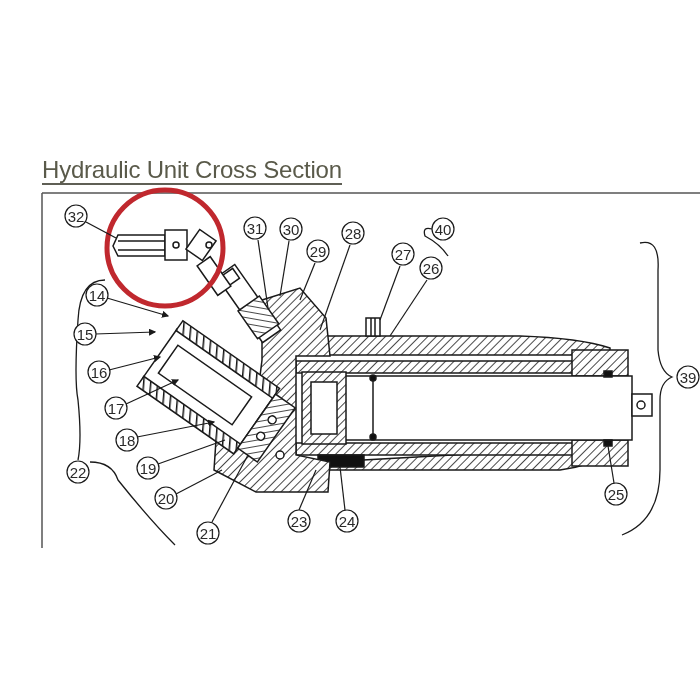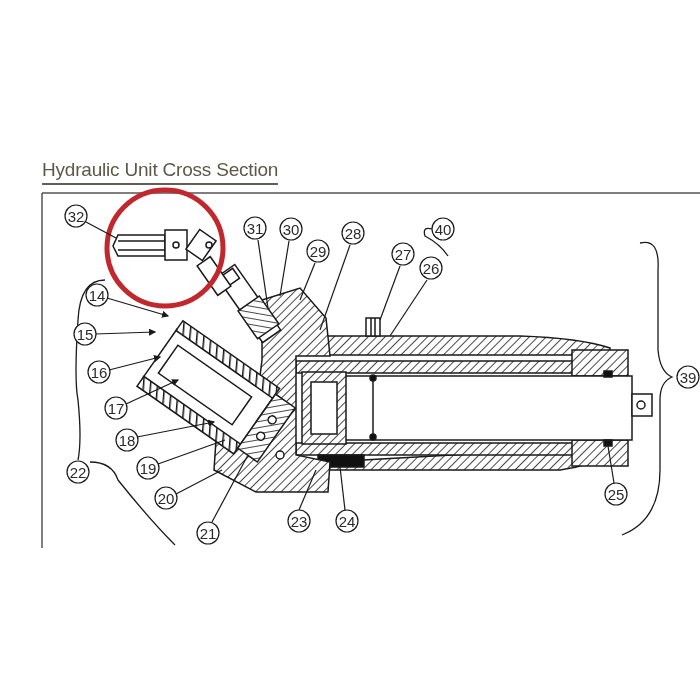--- a/index.html
+++ b/index.html
@@ -1,17 +1,17 @@
 <!DOCTYPE html>
 <html><head>
 <meta charset="utf-8">
 <style>
   html,body{margin:0;padding:0;background:#ffffff;}
   body{width:700px;height:700px;position:relative;overflow:hidden;font-family:"Liberation Sans",sans-serif;}
-  .title{position:absolute;left:42px;top:158px;font-size:19px;color:#5a5a4a;letter-spacing:-0.2px;
+  .title{position:absolute;left:42px;top:158px;font-size:24px;color:#5a5a4a;letter-spacing:-0.2px;
     border-bottom:2px solid #5f5f55;padding-bottom:1px;line-height:24px;}
   svg{position:absolute;left:0;top:0;}
   .callout text{font-family:"Liberation Sans",sans-serif;font-size:15px;fill:#2a2a2a;text-anchor:middle;dominant-baseline:central;}
 </style>
 </head>
 <body>
 
 <div class="title">Hydraulic Unit Cross Section</div>
 
 <svg width="700" height="700" viewBox="0 0 700 700">

